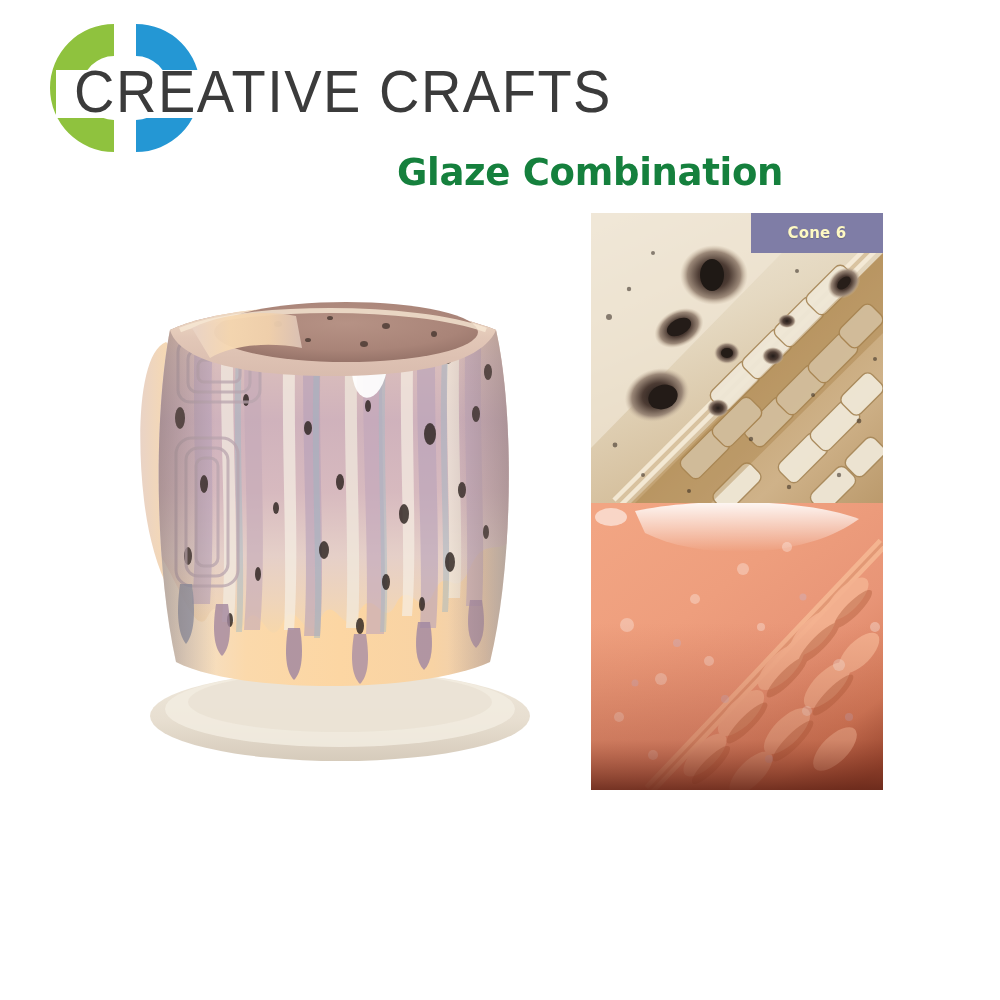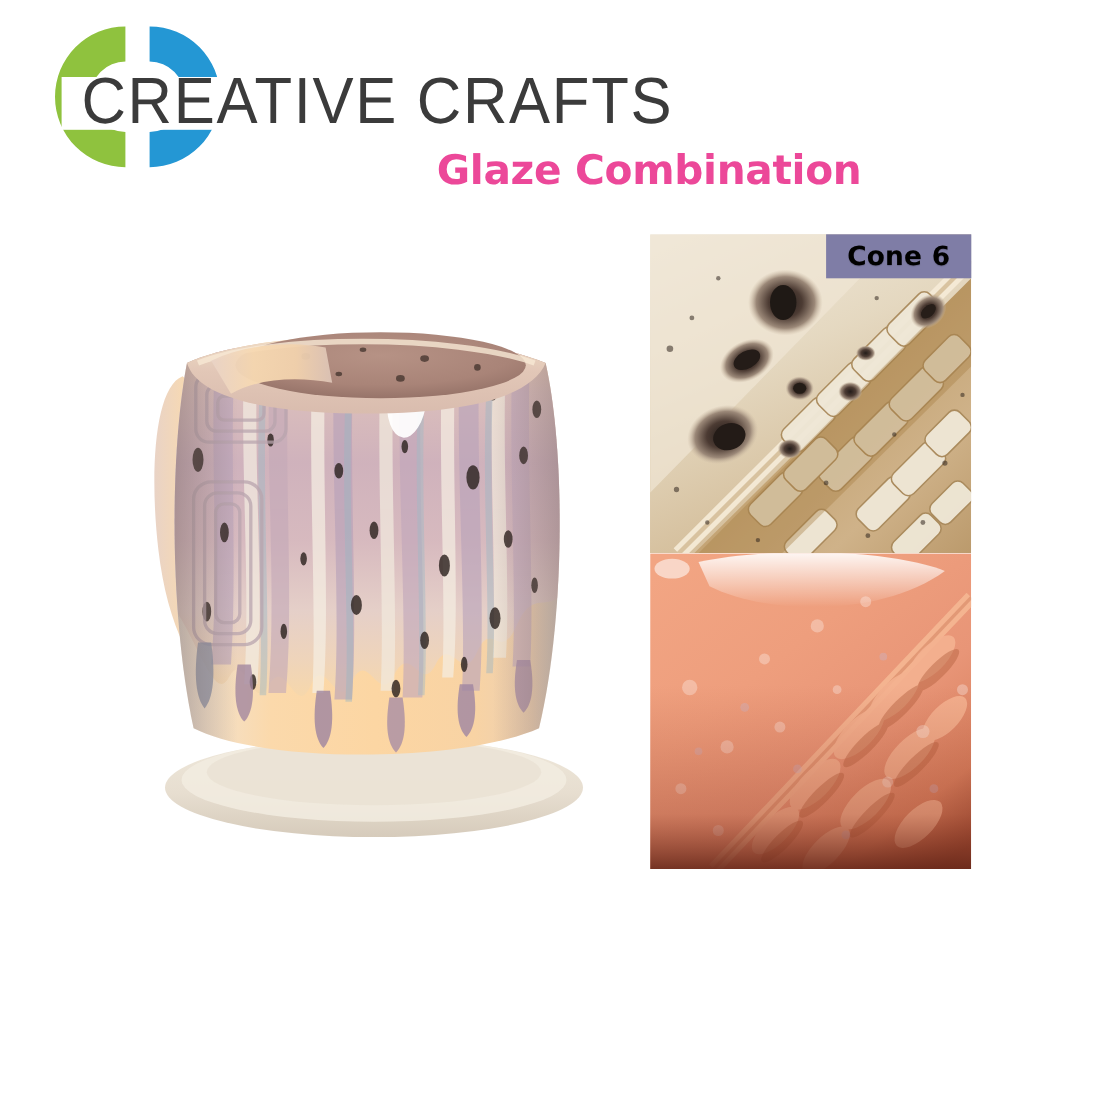--- a/index.html
+++ b/index.html
@@ -51,26 +51,26 @@
     white-space: nowrap;
     line-height: 1;
     transform: scaleY(1.06);
     transform-origin: left top;
   }
 
   
   .title {
     position: absolute;
     left: 397px;
-    top: 133px;
+    top: 151px;
     font-family: "DejaVu Sans", sans-serif;
     font-weight: bold;
     font-size: 37px;
     letter-spacing: -0.3px;
-    color: #ec4899;
+    color: #15803d;
     white-space: nowrap;
   }
 
   
   .mug-photo {
     position: absolute;
     left: 118px;
     top: 232px;
     width: 470px;
     height: 560px;
@@ -117,22 +117,22 @@
     height: 40px;
     background: #7f7da6;
     display: flex;
     align-items: center;
     justify-content: center;
     z-index: 5;
   }
   .cone-badge-label {
     font-family: "DejaVu Sans", sans-serif;
     font-weight: bold;
-    font-size: 24px;
-    color: #000000;
+    font-size: 15px;
+    color: #fef9c3;
     letter-spacing: 0.2px;
     text-shadow: 0 1px 1px rgba(0,0,0,0.18);
   }
 
   
   .caption-band {
     position: absolute;
     left: 134px;
     top: 790px;
     width: 748px;

